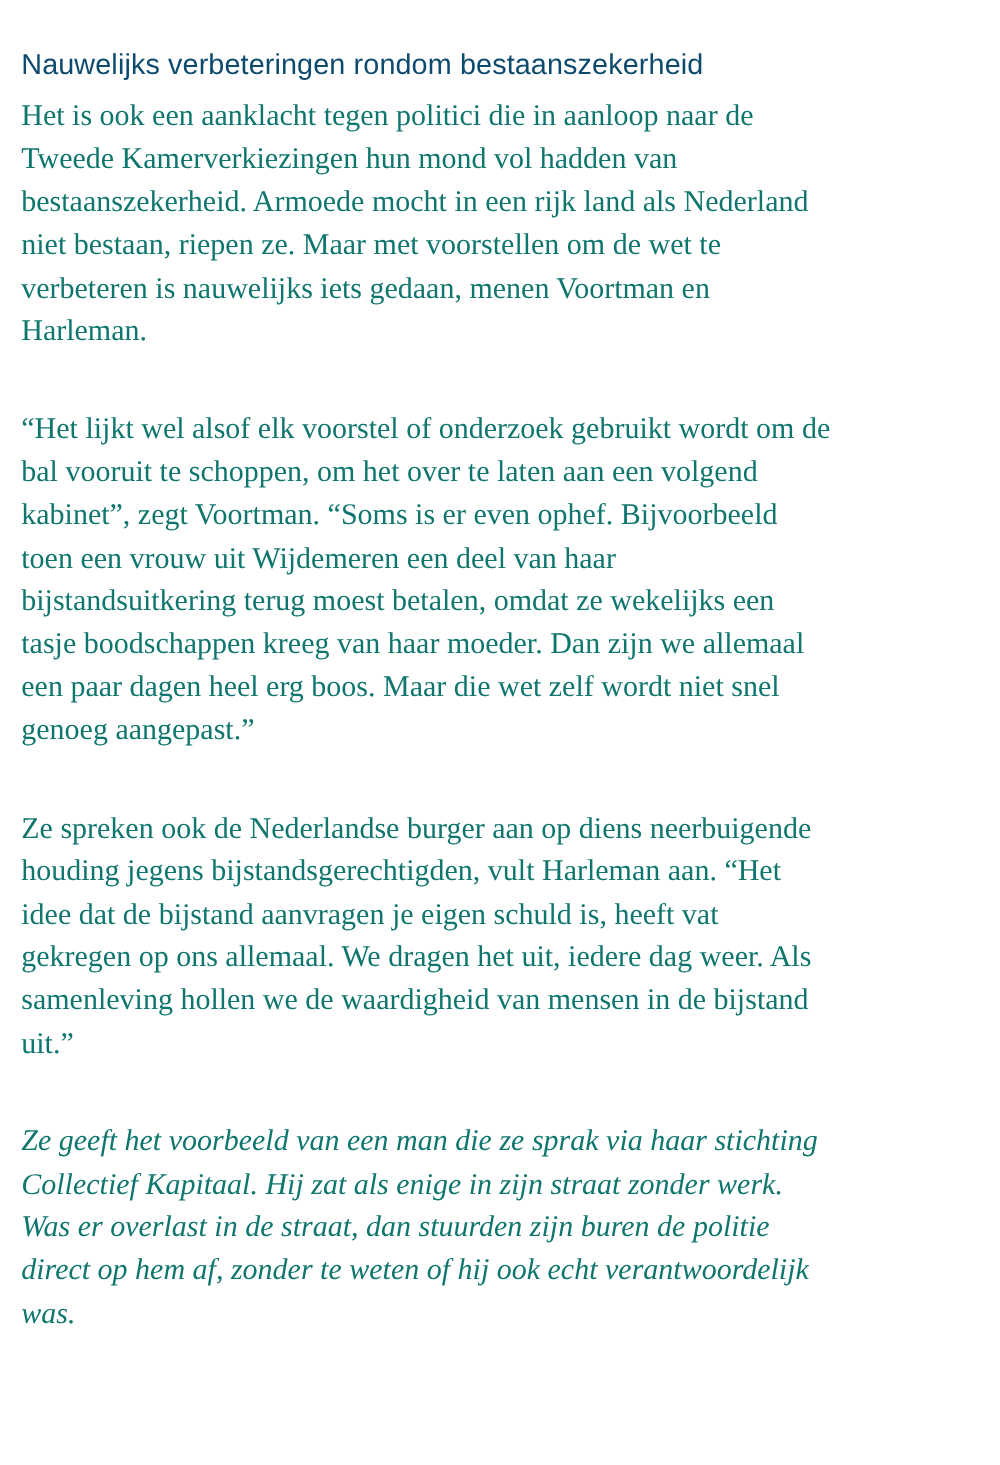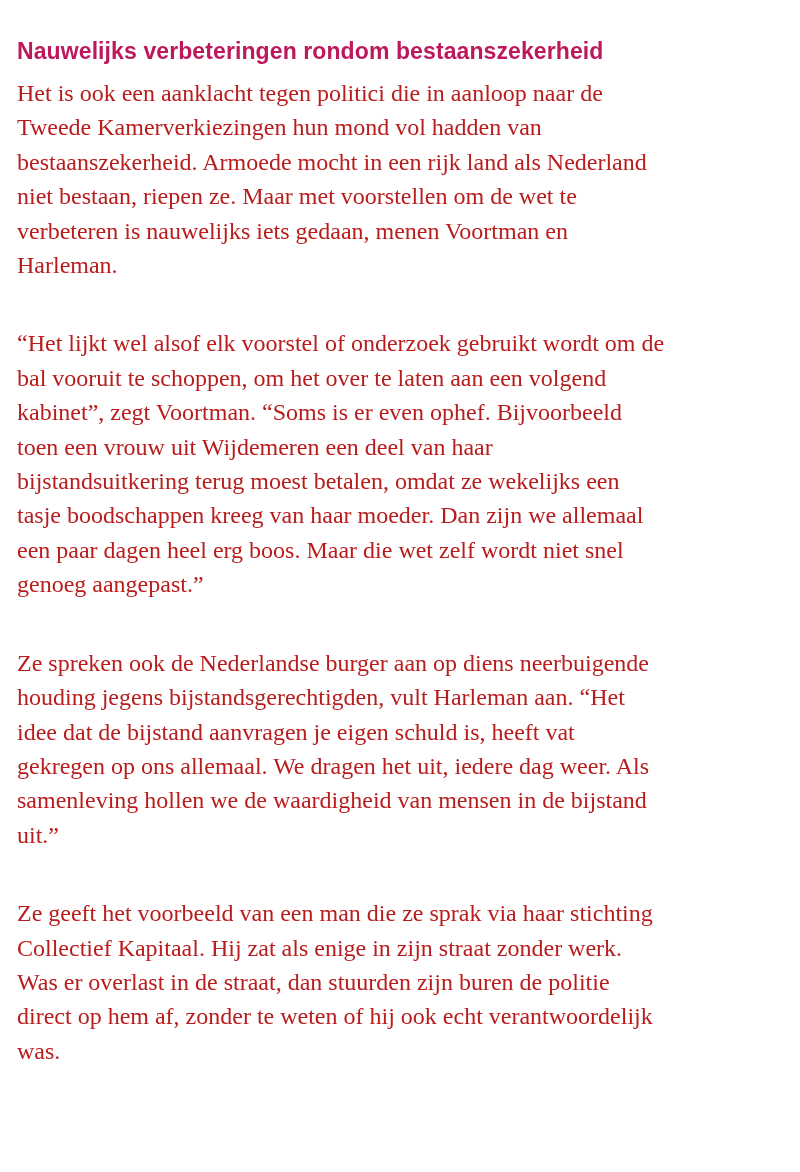--- a/index.html
+++ b/index.html
@@ -13,35 +13,35 @@
     height: 1172px;
     overflow: hidden;
     font-family: "Liberation Serif", serif;
   }
   .article-body {
     width: 800px;
     padding: 36px 134px 0 17px; 
   }
   .section-heading {
     font-family: "Liberation Sans", sans-serif;
-    font-weight: 700;
+    font-weight: 400;
     font-size: 23px;
     line-height: 30px;
     letter-spacing: 0.1px;
-    color: #be185d;
+    color: #0c4a6e;
     margin: 0 0 10px 0;
   }
   .paragraph {
     font-family: "Liberation Serif", serif;
     font-size: 24px;
     line-height: 34.4px;
-    color: #b91c1c;
+    color: #0f766e;
     margin: 0 0 44px 0;
   }
-  .paragraph:last-child { margin-bottom: 16px; }
+  .paragraph:last-child { margin-bottom: 16px; font-style: italic; }
 </style>
 </head>
 <body>
 
 <main class="article-body">
   <h3 class="section-heading">Nauwelijks verbeteringen rondom bestaanszekerheid</h3>
 
   <p class="paragraph">Het is ook een aanklacht tegen politici die in aanloop naar de Tweede Kamerverkiezingen hun mond vol hadden van bestaanszekerheid. Armoede mocht in een rijk land als Nederland niet bestaan, riepen ze. Maar met voorstellen om de wet te verbeteren is nauwelijks iets gedaan, menen Voortman en Harleman.</p>
 
   <p class="paragraph">“Het lijkt wel alsof elk voorstel of onderzoek gebruikt wordt om de bal vooruit te schoppen, om het over te laten aan een volgend kabinet”, zegt Voortman. “Soms is er even ophef. Bijvoorbeeld toen een vrouw uit Wijdemeren een deel van haar bijstandsuitkering terug moest betalen, omdat ze wekelijks een tasje boodschappen kreeg van haar moeder. Dan zijn we allemaal een paar dagen heel erg boos. Maar die wet zelf wordt niet snel genoeg aangepast.”</p>

